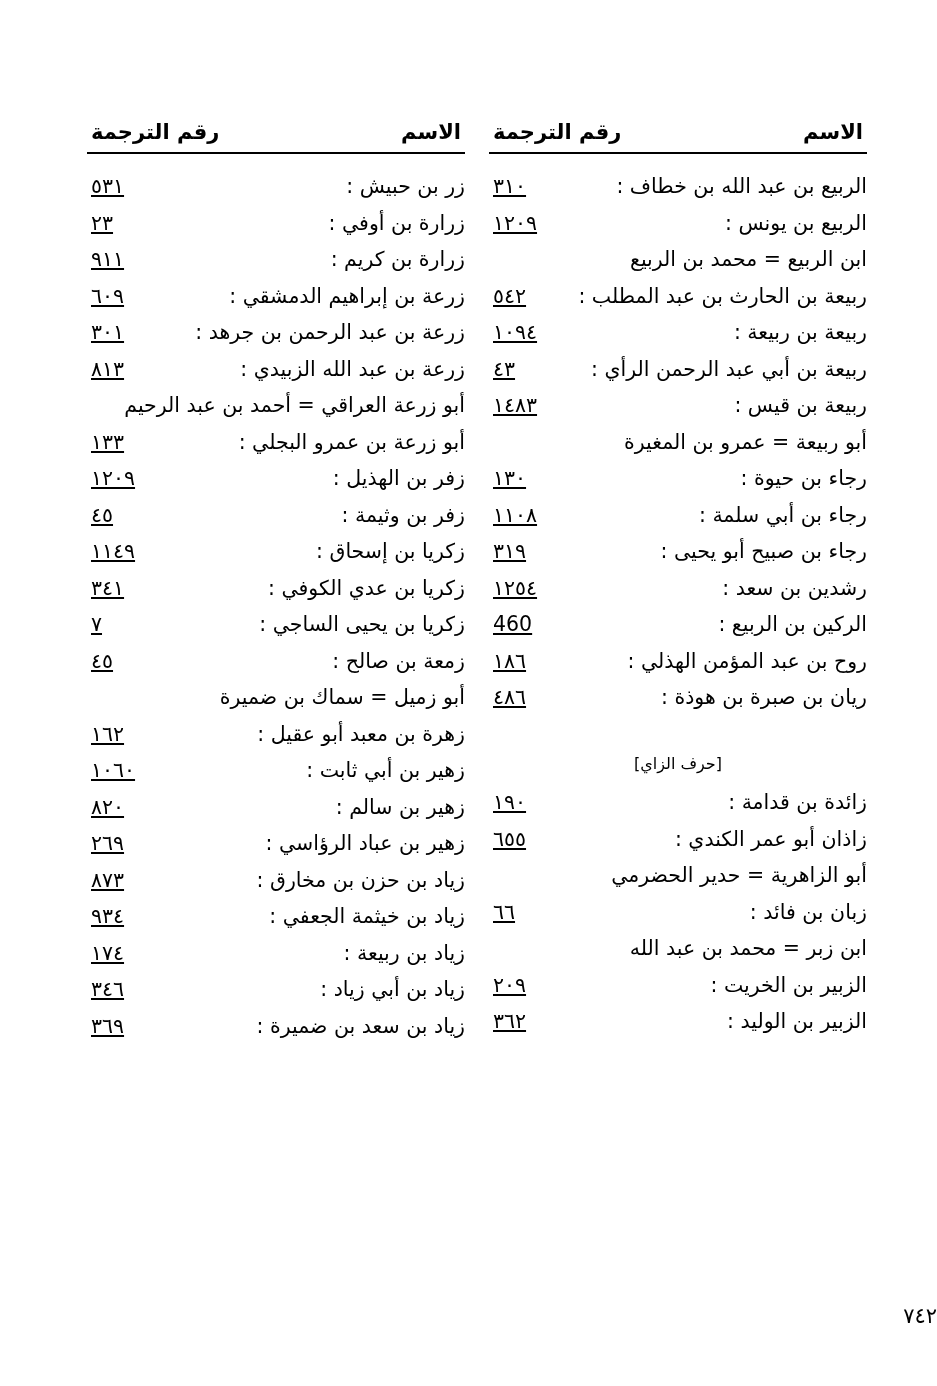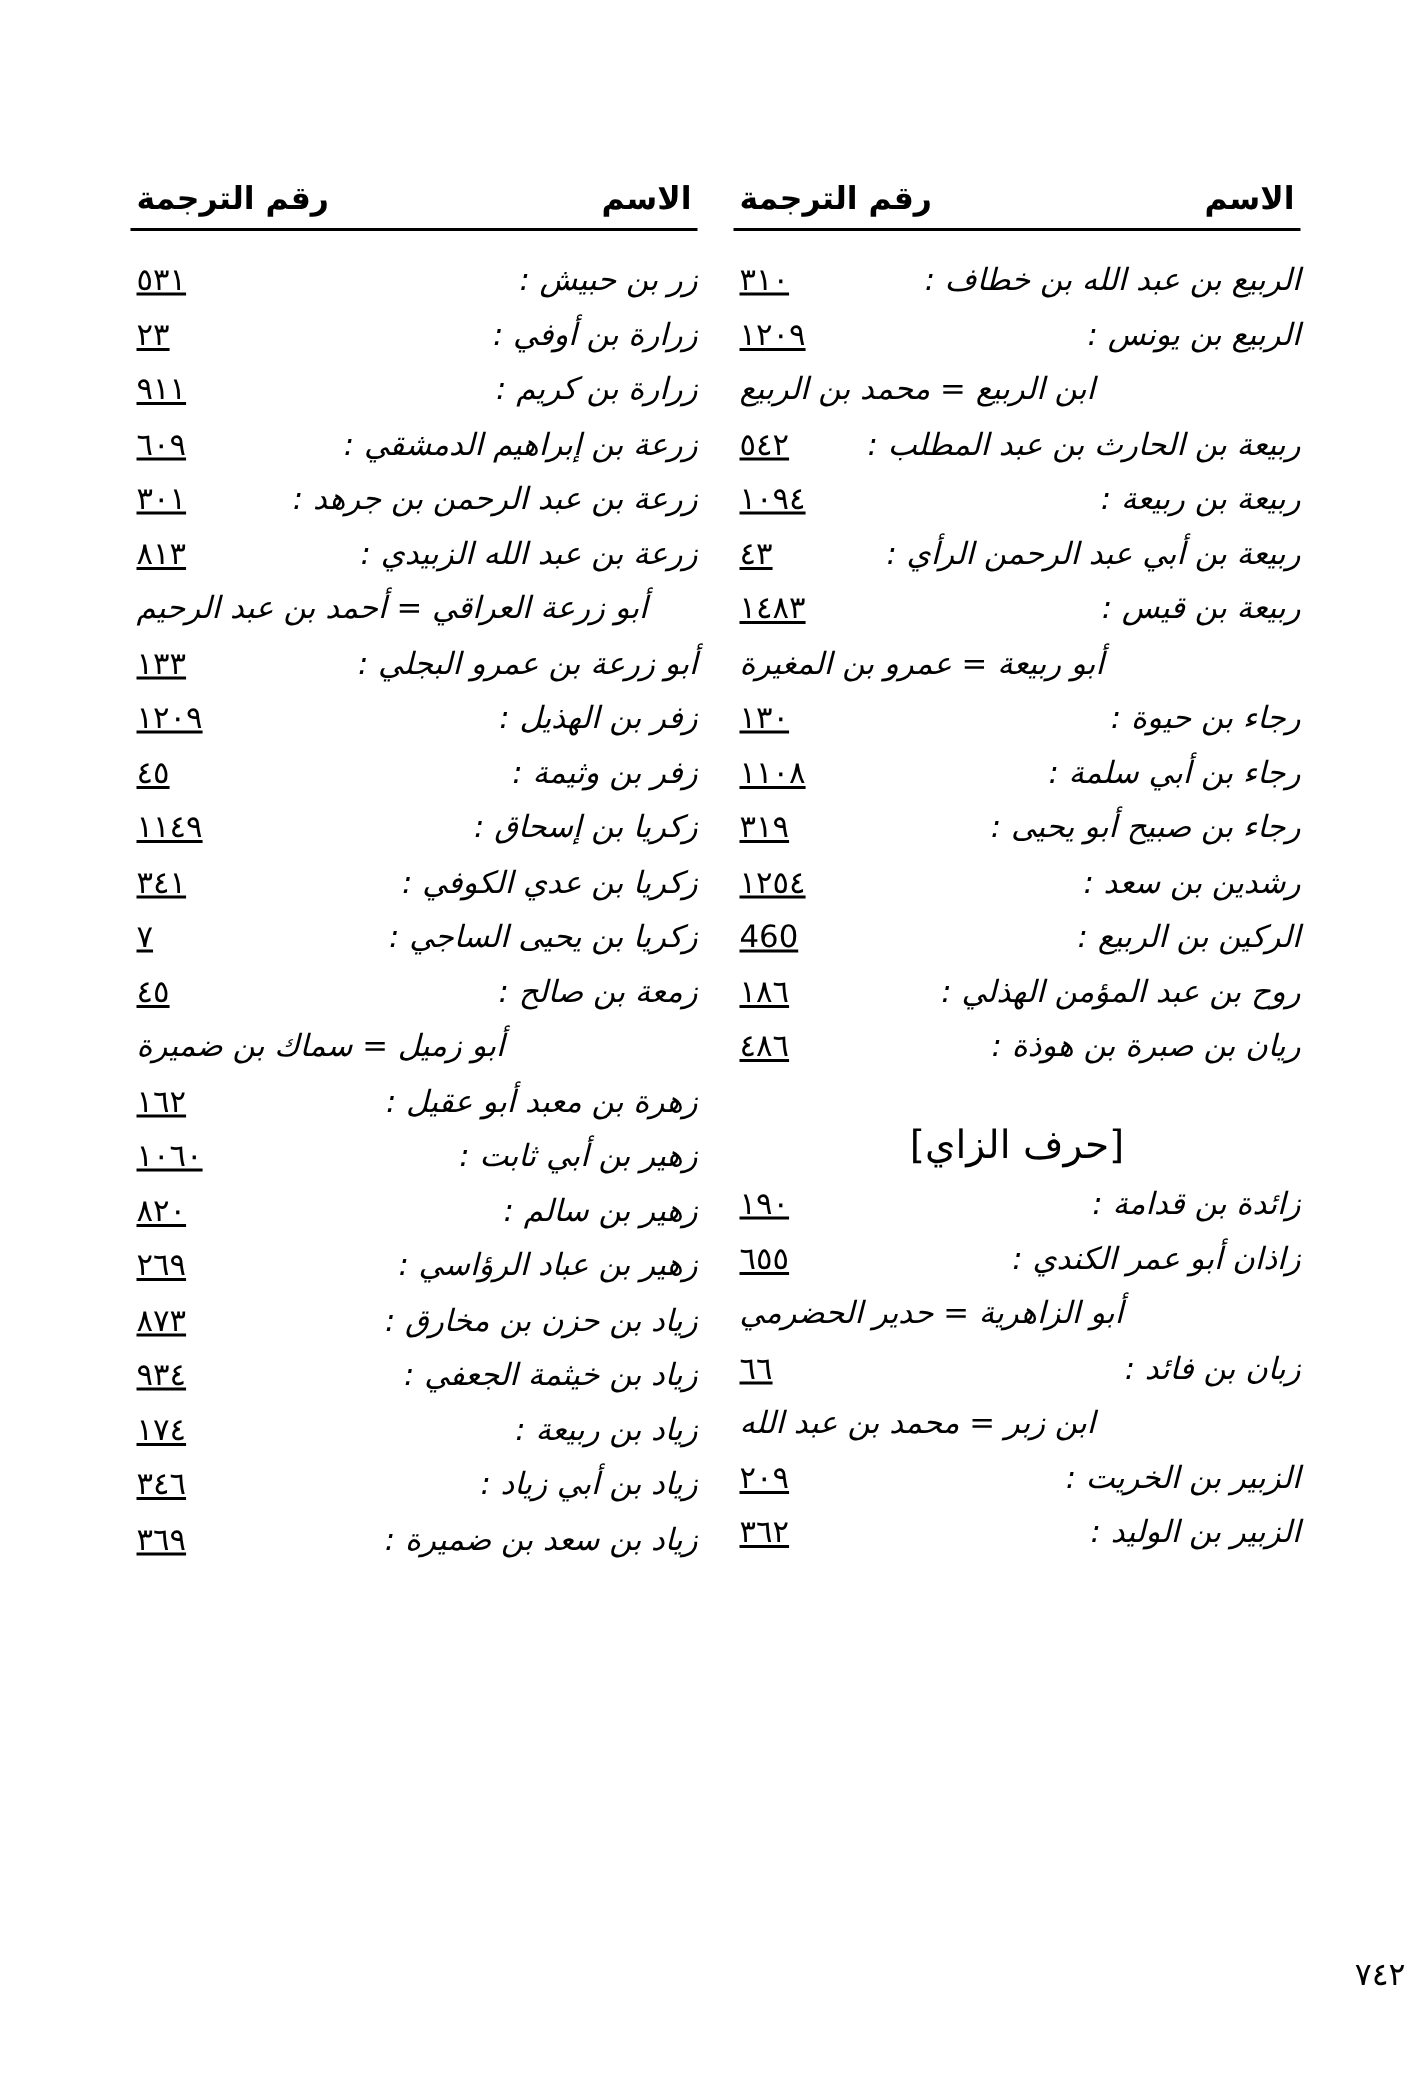--- a/index.html
+++ b/index.html
@@ -57,36 +57,35 @@
   }
   .entry {
     display: flex;
     flex-direction: row;
     justify-content: space-between;
     align-items: baseline;
     white-space: nowrap;
   }
   .entry .name {
     text-align: right;
-    font-style: italic;
   }
   .entry .num {
     text-align: right;
     padding-left: 4px;
     text-decoration: underline;
   }
   .entry.centered {
-    justify-content: flex-end;
+    justify-content: flex-start;
   }
   .section-break {
     height: 30px;
   }
   .section-title {
     text-align: center;
-    font-size: 26px;
+    font-size: 16px;
     padding-bottom: 2px;
     white-space: nowrap;
   }
   .folio {
     position: absolute;
     bottom: 58px;
     left: 0;
     width: 100%;
     text-align: right;
     font-size: 21px;

